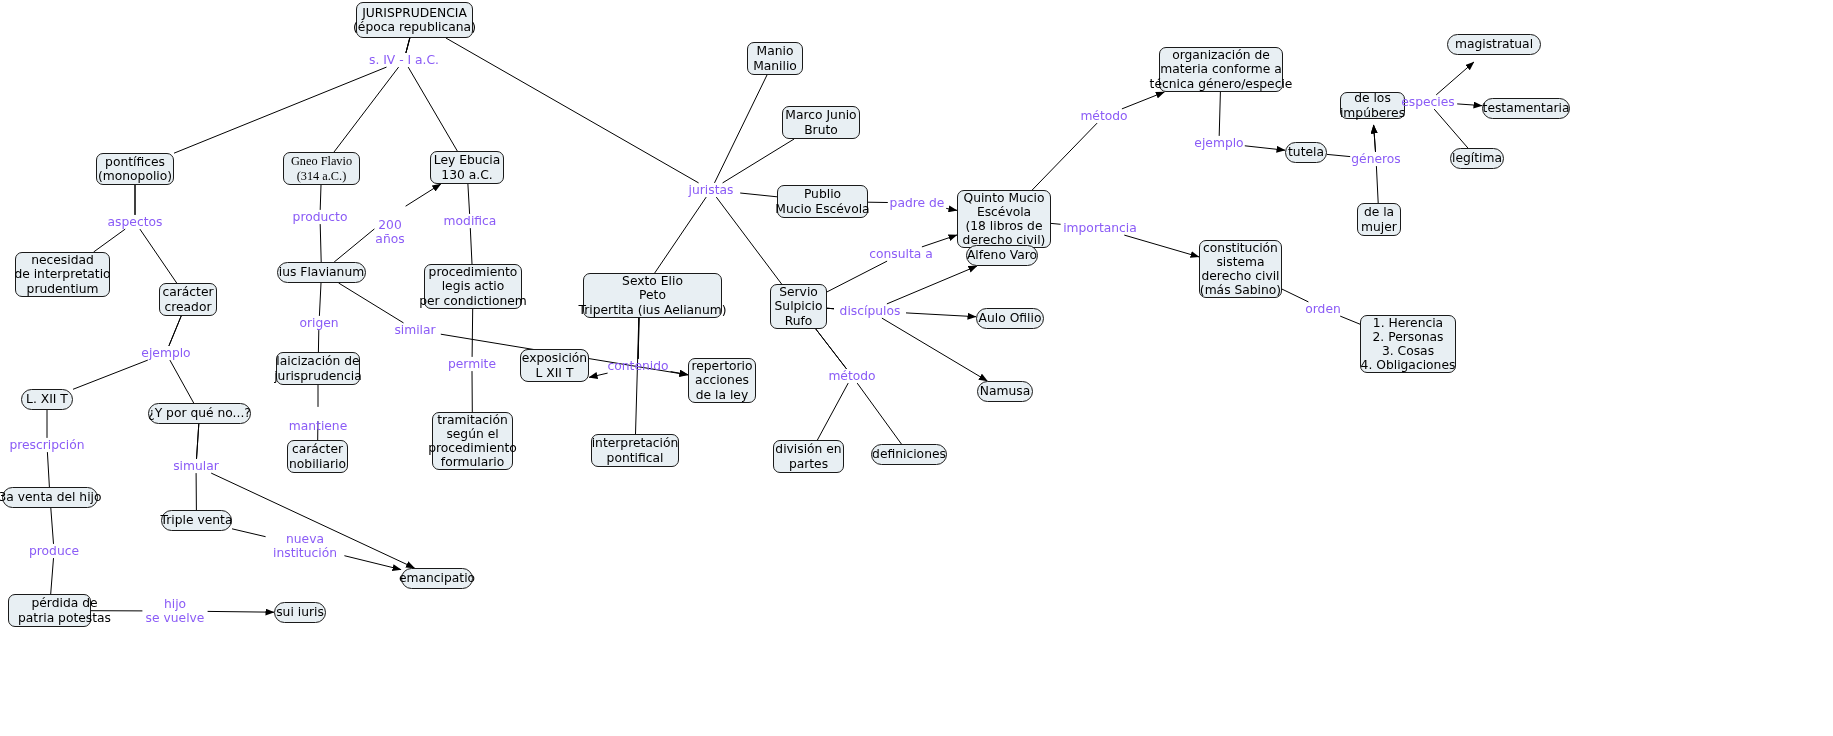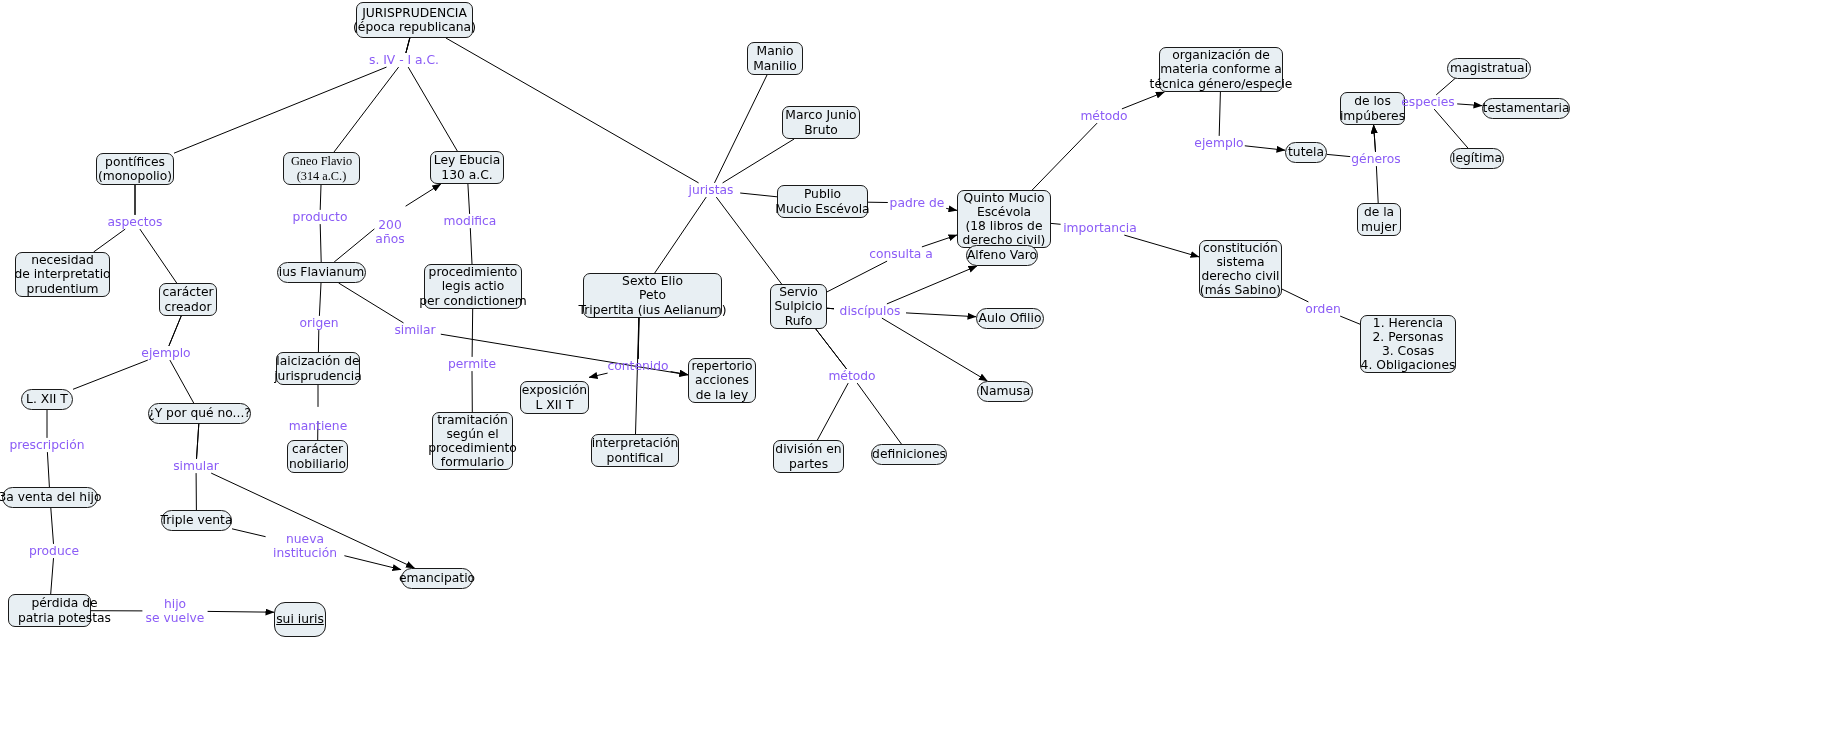--- a/index.html
+++ b/index.html
@@ -176,33 +176,33 @@
       <div class="node" style="left: 276px; top: 352px; width: 84px; height: 33px;">laicización de
 jurisprudencia</div>
       <div class="node pill" style="left: 21px; top: 389px; width: 52px; height: 21px;">L. XII T</div>
       <div class="node pill" style="left: 148px; top: 403px; width: 103px; height: 21px;">¿Y por qué no...?</div>
       <div class="node" style="left: 287px; top: 440px; width: 61px; height: 33px;">carácter
 nobiliario</div>
       <div class="node" style="left: 432px; top: 412px; width: 81px; height: 58px;">tramitación
 según el
 procedimiento
 formulario</div>
-      <div class="node" style="left: 520px; top: 381px; width: 69px; height: 33px;">exposición
+      <div class="node" style="left: 520px; top: 349px; width: 69px; height: 33px; border-radius: 8px;">exposición
 L XII T</div>
       <div class="node" style="left: 688px; top: 358px; width: 68px; height: 45px;">repertorio
 acciones
 de la ley</div>
       <div class="node" style="left: 591px; top: 434px; width: 88px; height: 33px;">interpretación
 pontifical</div>
       <div class="node pill" style="left: 2px; top: 487px; width: 96px; height: 21px;">3a venta del hijo</div>
       <div class="node pill" style="left: 161px; top: 510px; width: 71px; height: 21px;">Triple venta</div>
       <div class="node pill" style="left: 401px; top: 568px; width: 72px; height: 21px;">emancipatio</div>
       <div class="node" style="left: 8px; top: 594px; width: 83px; height: 33px; padding-left: 36px;">pérdida de
 patria potestas</div>
-      <div class="node pill" style="left: 274px; top: 602px; width: 52px; height: 35px; text-decoration: underline;">sui iuris</div>
+      <div class="node pill" style="left: 274px; top: 602px; width: 52px; height: 21px;">sui iuris</div>
       <div class="node" style="left: 747px; top: 42px; width: 56px; height: 33px;">Manio
 Manilio</div>
       <div class="node" style="left: 782px; top: 106px; width: 78px; height: 33px;">Marco Junio
 Bruto</div>
       <div class="node" style="left: 777px; top: 185px; width: 91px; height: 33px;">Publio
 Mucio Escévola</div>
       <div class="node" style="left: 770px; top: 284px; width: 57px; height: 45px;">Servio
 Sulpicio
 Rufo</div>
       <div class="node" style="left: 957px; top: 190px; width: 94px; height: 58px;">Quinto Mucio
@@ -220,25 +220,25 @@
 técnica género/especie</div>
       <div class="node pill" style="left: 1285px; top: 142px; width: 42px; height: 21px;">tutela</div>
       <div class="node" style="left: 1199px; top: 240px; width: 83px; height: 58px;">constitución
 sistema
 derecho civil
 (más Sabino)</div>
       <div class="node" style="left: 1360px; top: 315px; width: 96px; height: 58px;">1. Herencia
 2. Personas
 3. Cosas
 4. Obligaciones</div>
-      <div class="node" style="left: 1340px; top: 92px; width: 65px; height: 33px;">de los
+      <div class="node" style="left: 1340px; top: 92px; width: 65px; height: 27px;">de los
 impúberes</div>
       <div class="node" style="left: 1357px; top: 203px; width: 44px; height: 33px;">de la
 mujer</div>
-      <div class="node pill" style="left: 1447px; top: 58px; width: 84px; height: 21px;">magistratual</div>
+      <div class="node pill" style="left: 1447px; top: 34px; width: 94px; height: 21px;">magistratual</div>
       <div class="node pill" style="left: 1482px; top: 98px; width: 88px; height: 21px;">testamentaria</div>
       <div class="node pill" style="left: 1450px; top: 148px; width: 54px; height: 21px;">legítima</div>
     </div>
   <div id="labels-group">
       <div class="linklabel" style="left: 404px; top: 60px;">s. IV - I a.C.</div>
       <div class="linklabel" style="left: 135px; top: 222px;">aspectos</div>
       <div class="linklabel" style="left: 320px; top: 217px;">producto</div>
       <div class="linklabel" style="left: 390px; top: 216px; margin-top: 16px;">200
 años</div>
       <div class="linklabel" style="left: 470px; top: 221px;">modifica</div>

